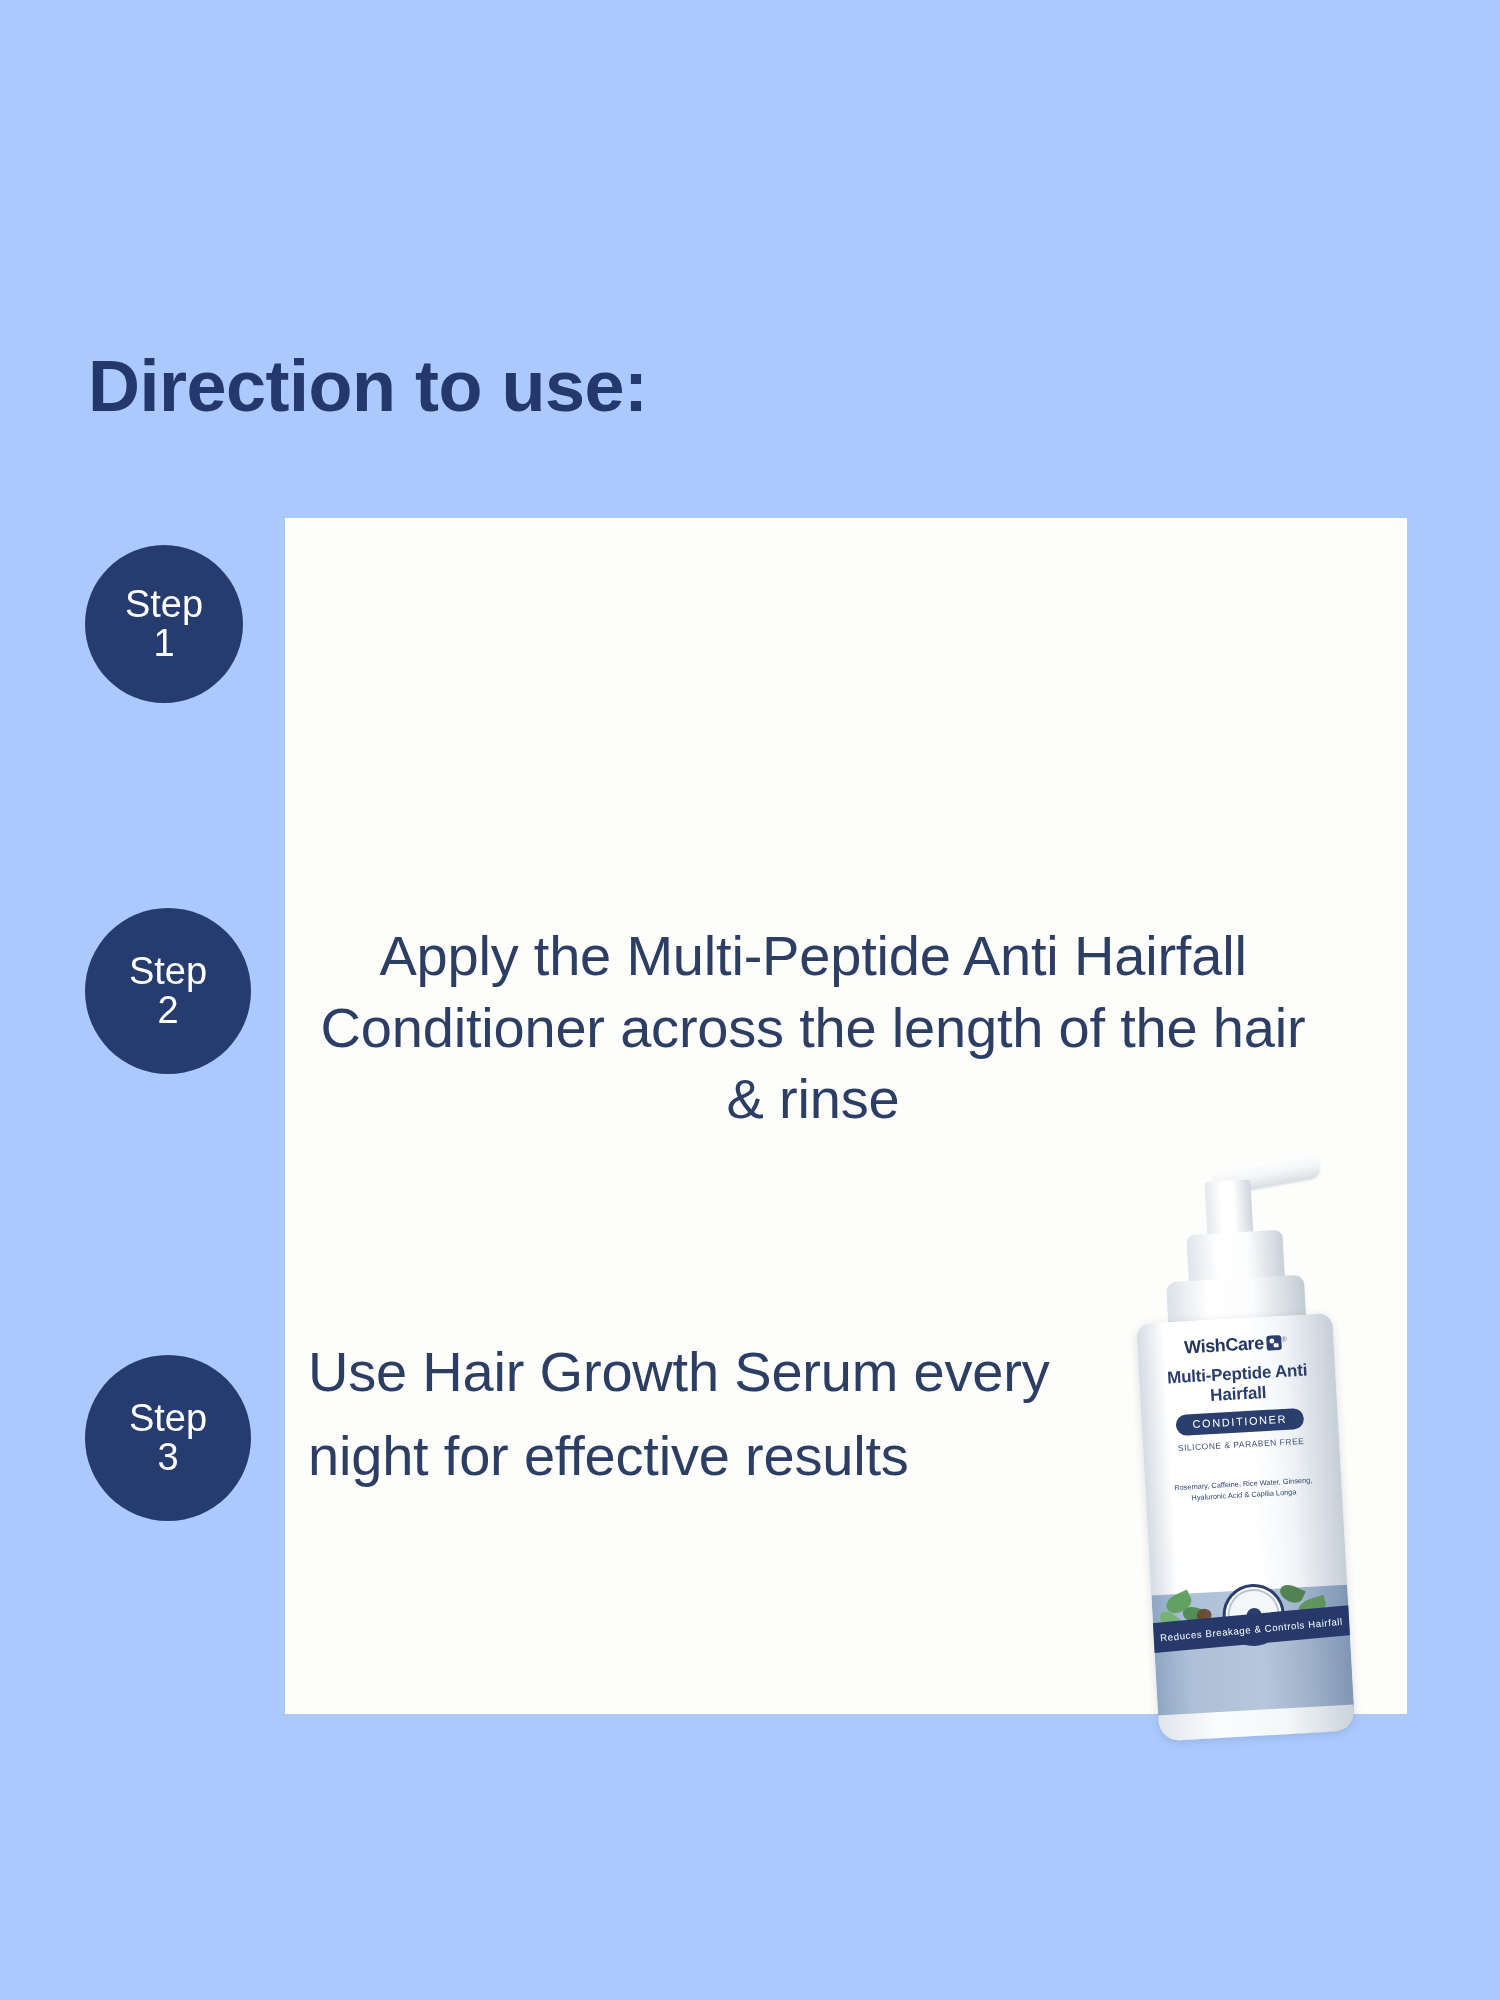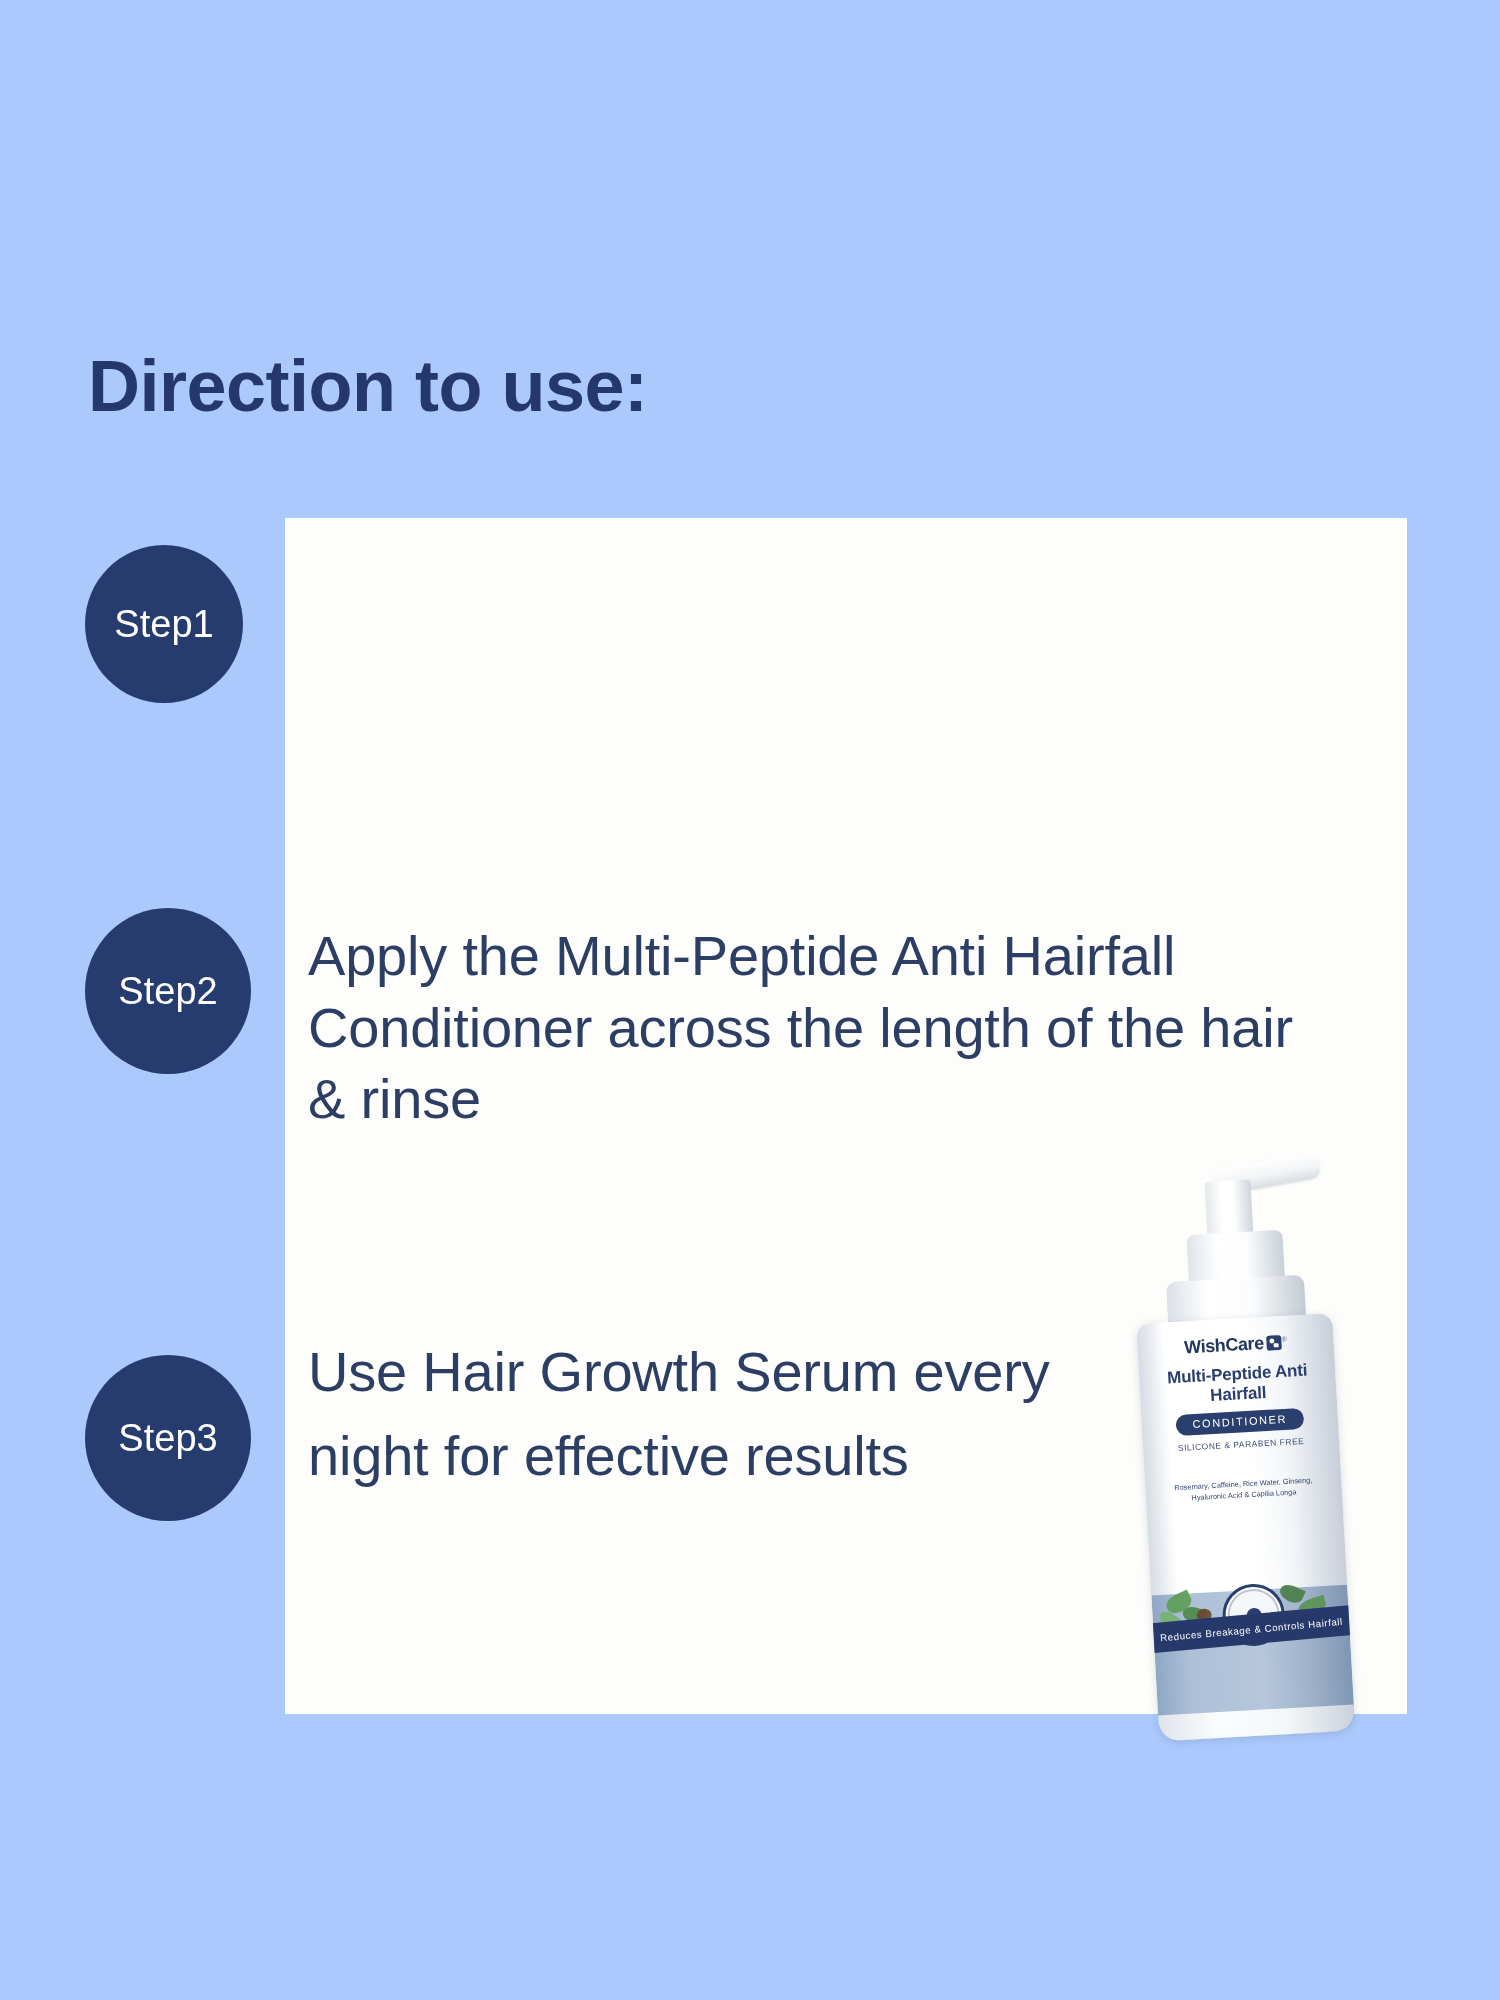--- a/index.html
+++ b/index.html
@@ -49,21 +49,21 @@
 
   
   .step-badge {
     position: absolute;
     width: 158px;
     height: 158px;
     border-radius: 50%;
     background: #263b6e;
     color: #ffffff;
     display: flex;
-    flex-direction: row;
+    flex-direction: column;
     align-items: center;
     justify-content: center;
     line-height: 1.02;
     z-index: 5;
   }
   .step-badge .sb-word {
     font-size: 38px;
     font-weight: 400;
     letter-spacing: 0px;
   }
@@ -79,21 +79,21 @@
   .step-text {
     position: absolute;
     color: #2c3e63;
     font-size: 56px;
     font-weight: 400;
     line-height: 1.28;
     letter-spacing: -0.2px;
     z-index: 4;
   }
   #text-1 { left: 308px; top: 565px; width: 1040px; }
-  #text-2 { left: 308px; top: 920px; width: 1010px; }
+  #text-2 { left: 308px; top: 920px; width: 1010px; text-align: center; }
   #text-3 { left: 308px; top: 1330px; width: 800px; line-height: 1.50; }
 
   
   .bottle-wrap {
     position: absolute;
     left: 1160px;
     top: 1155px;
     width: 300px;
     height: 590px;
     z-index: 9;

